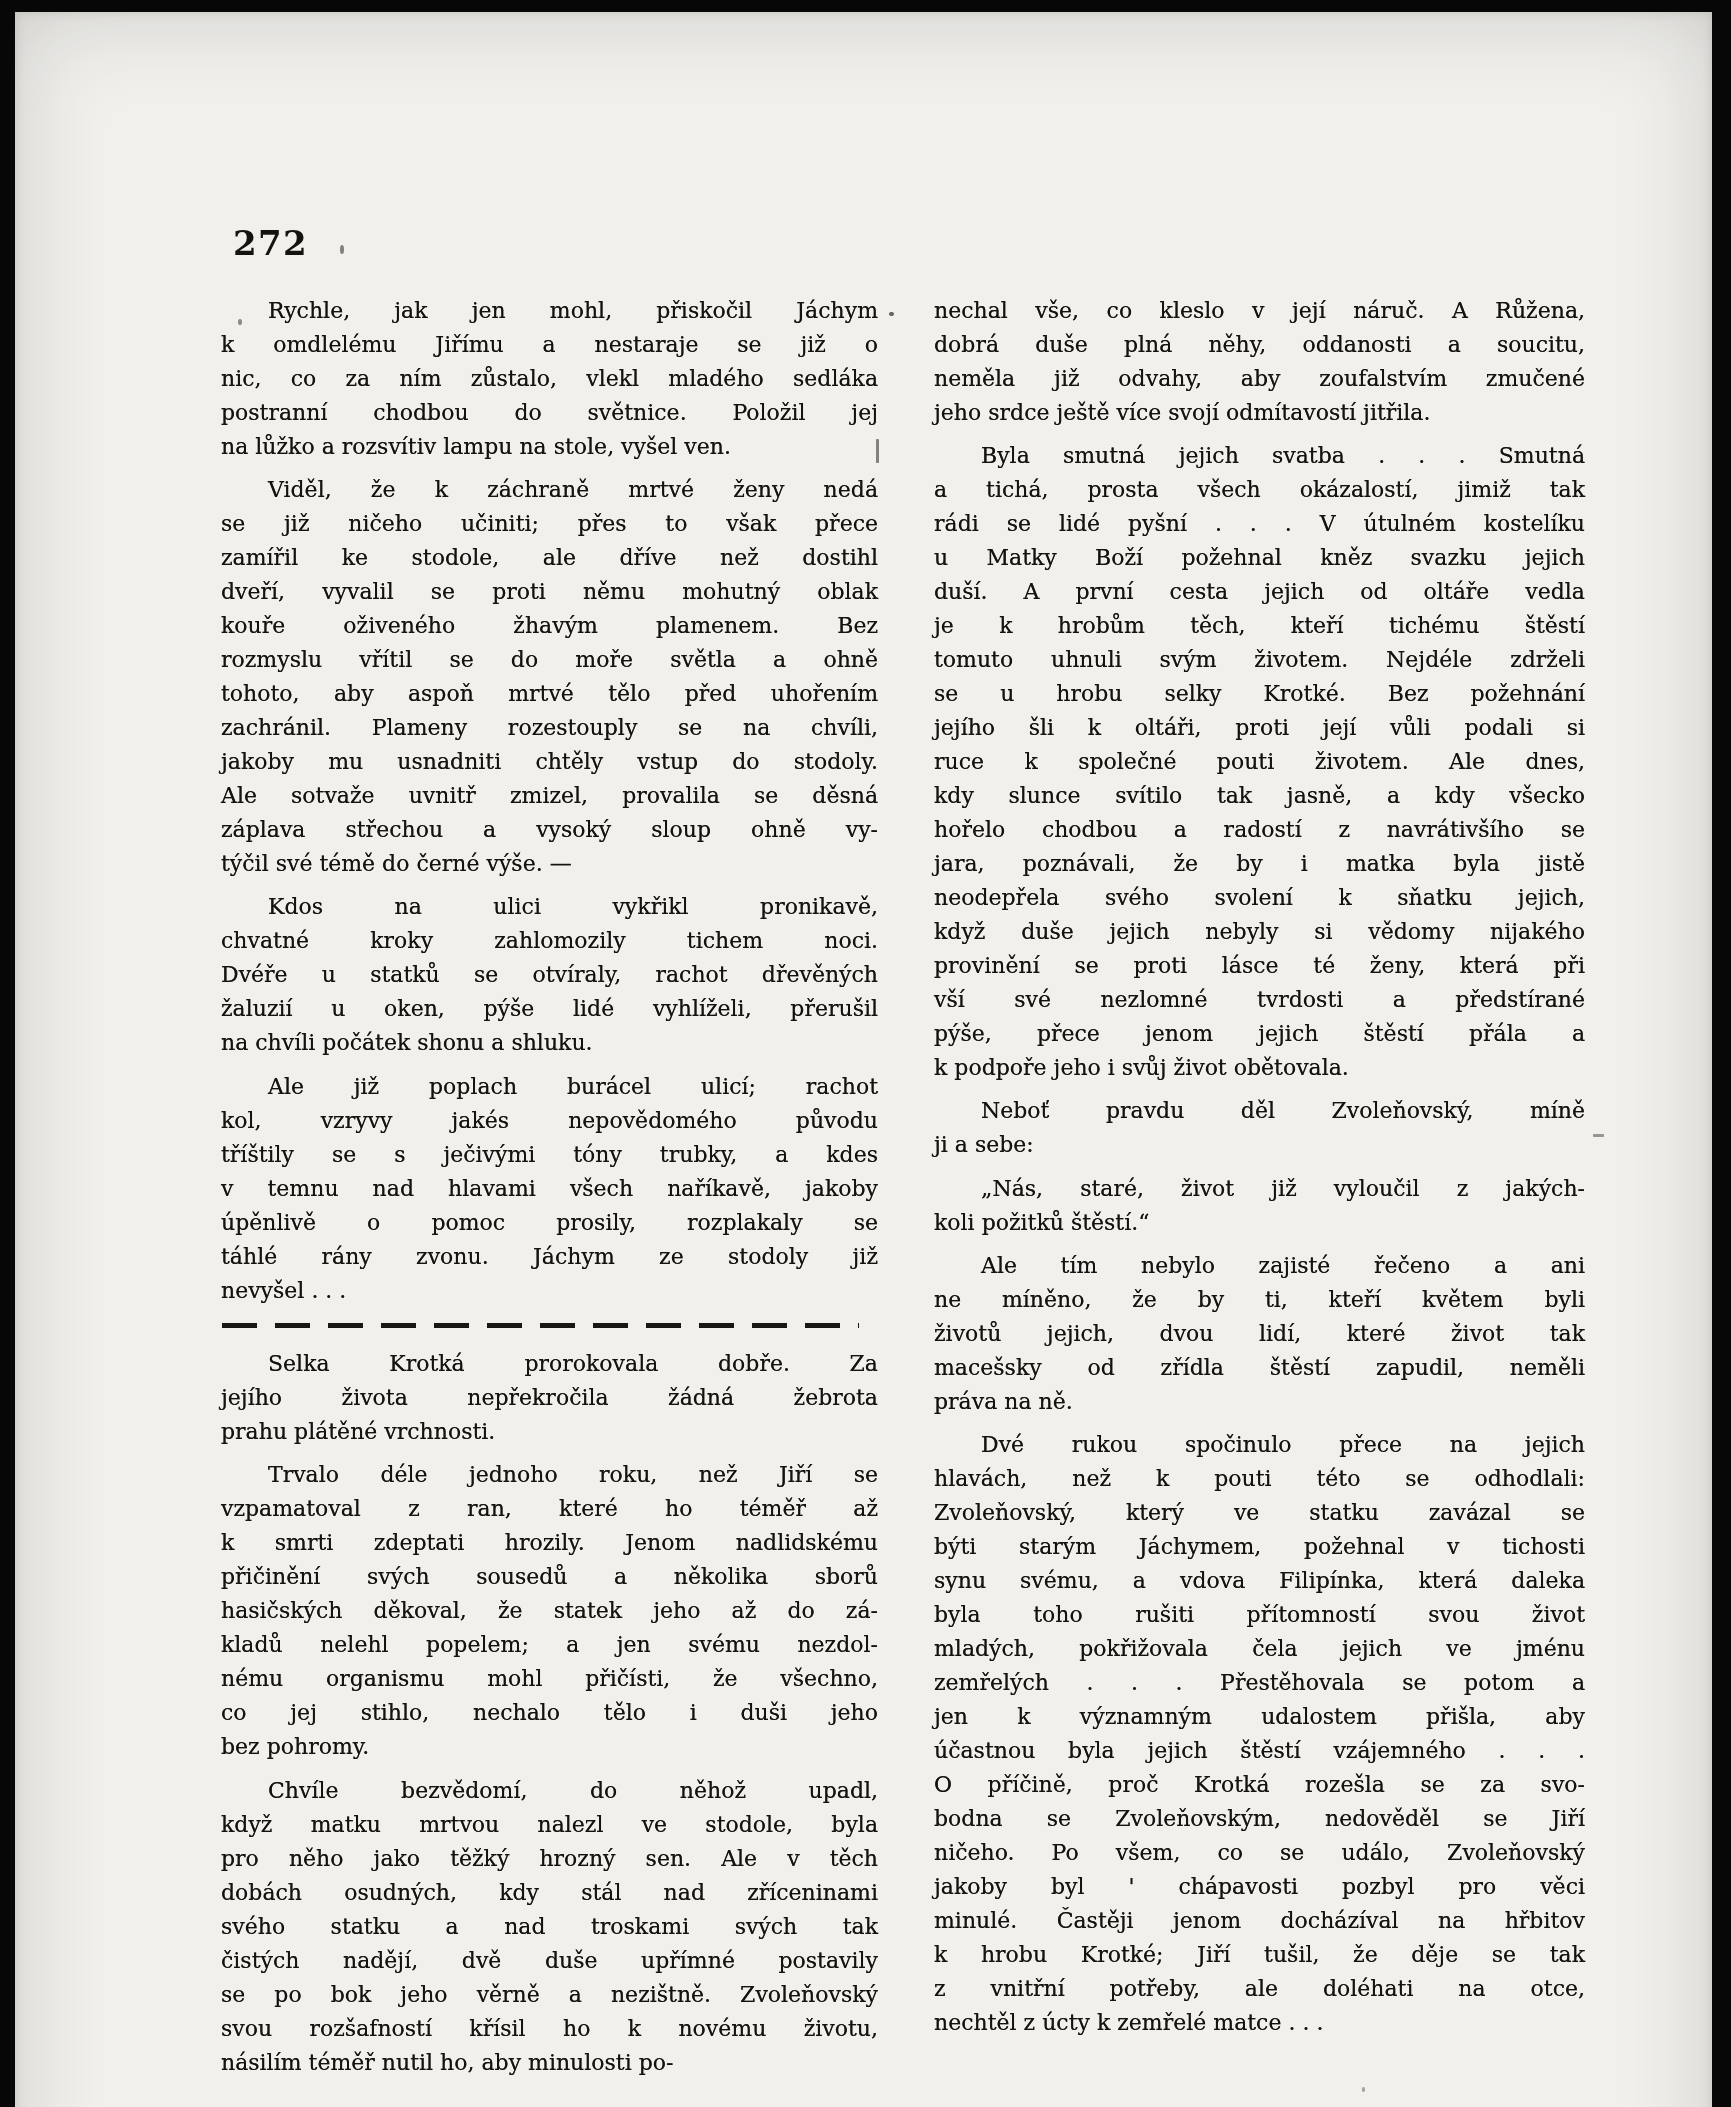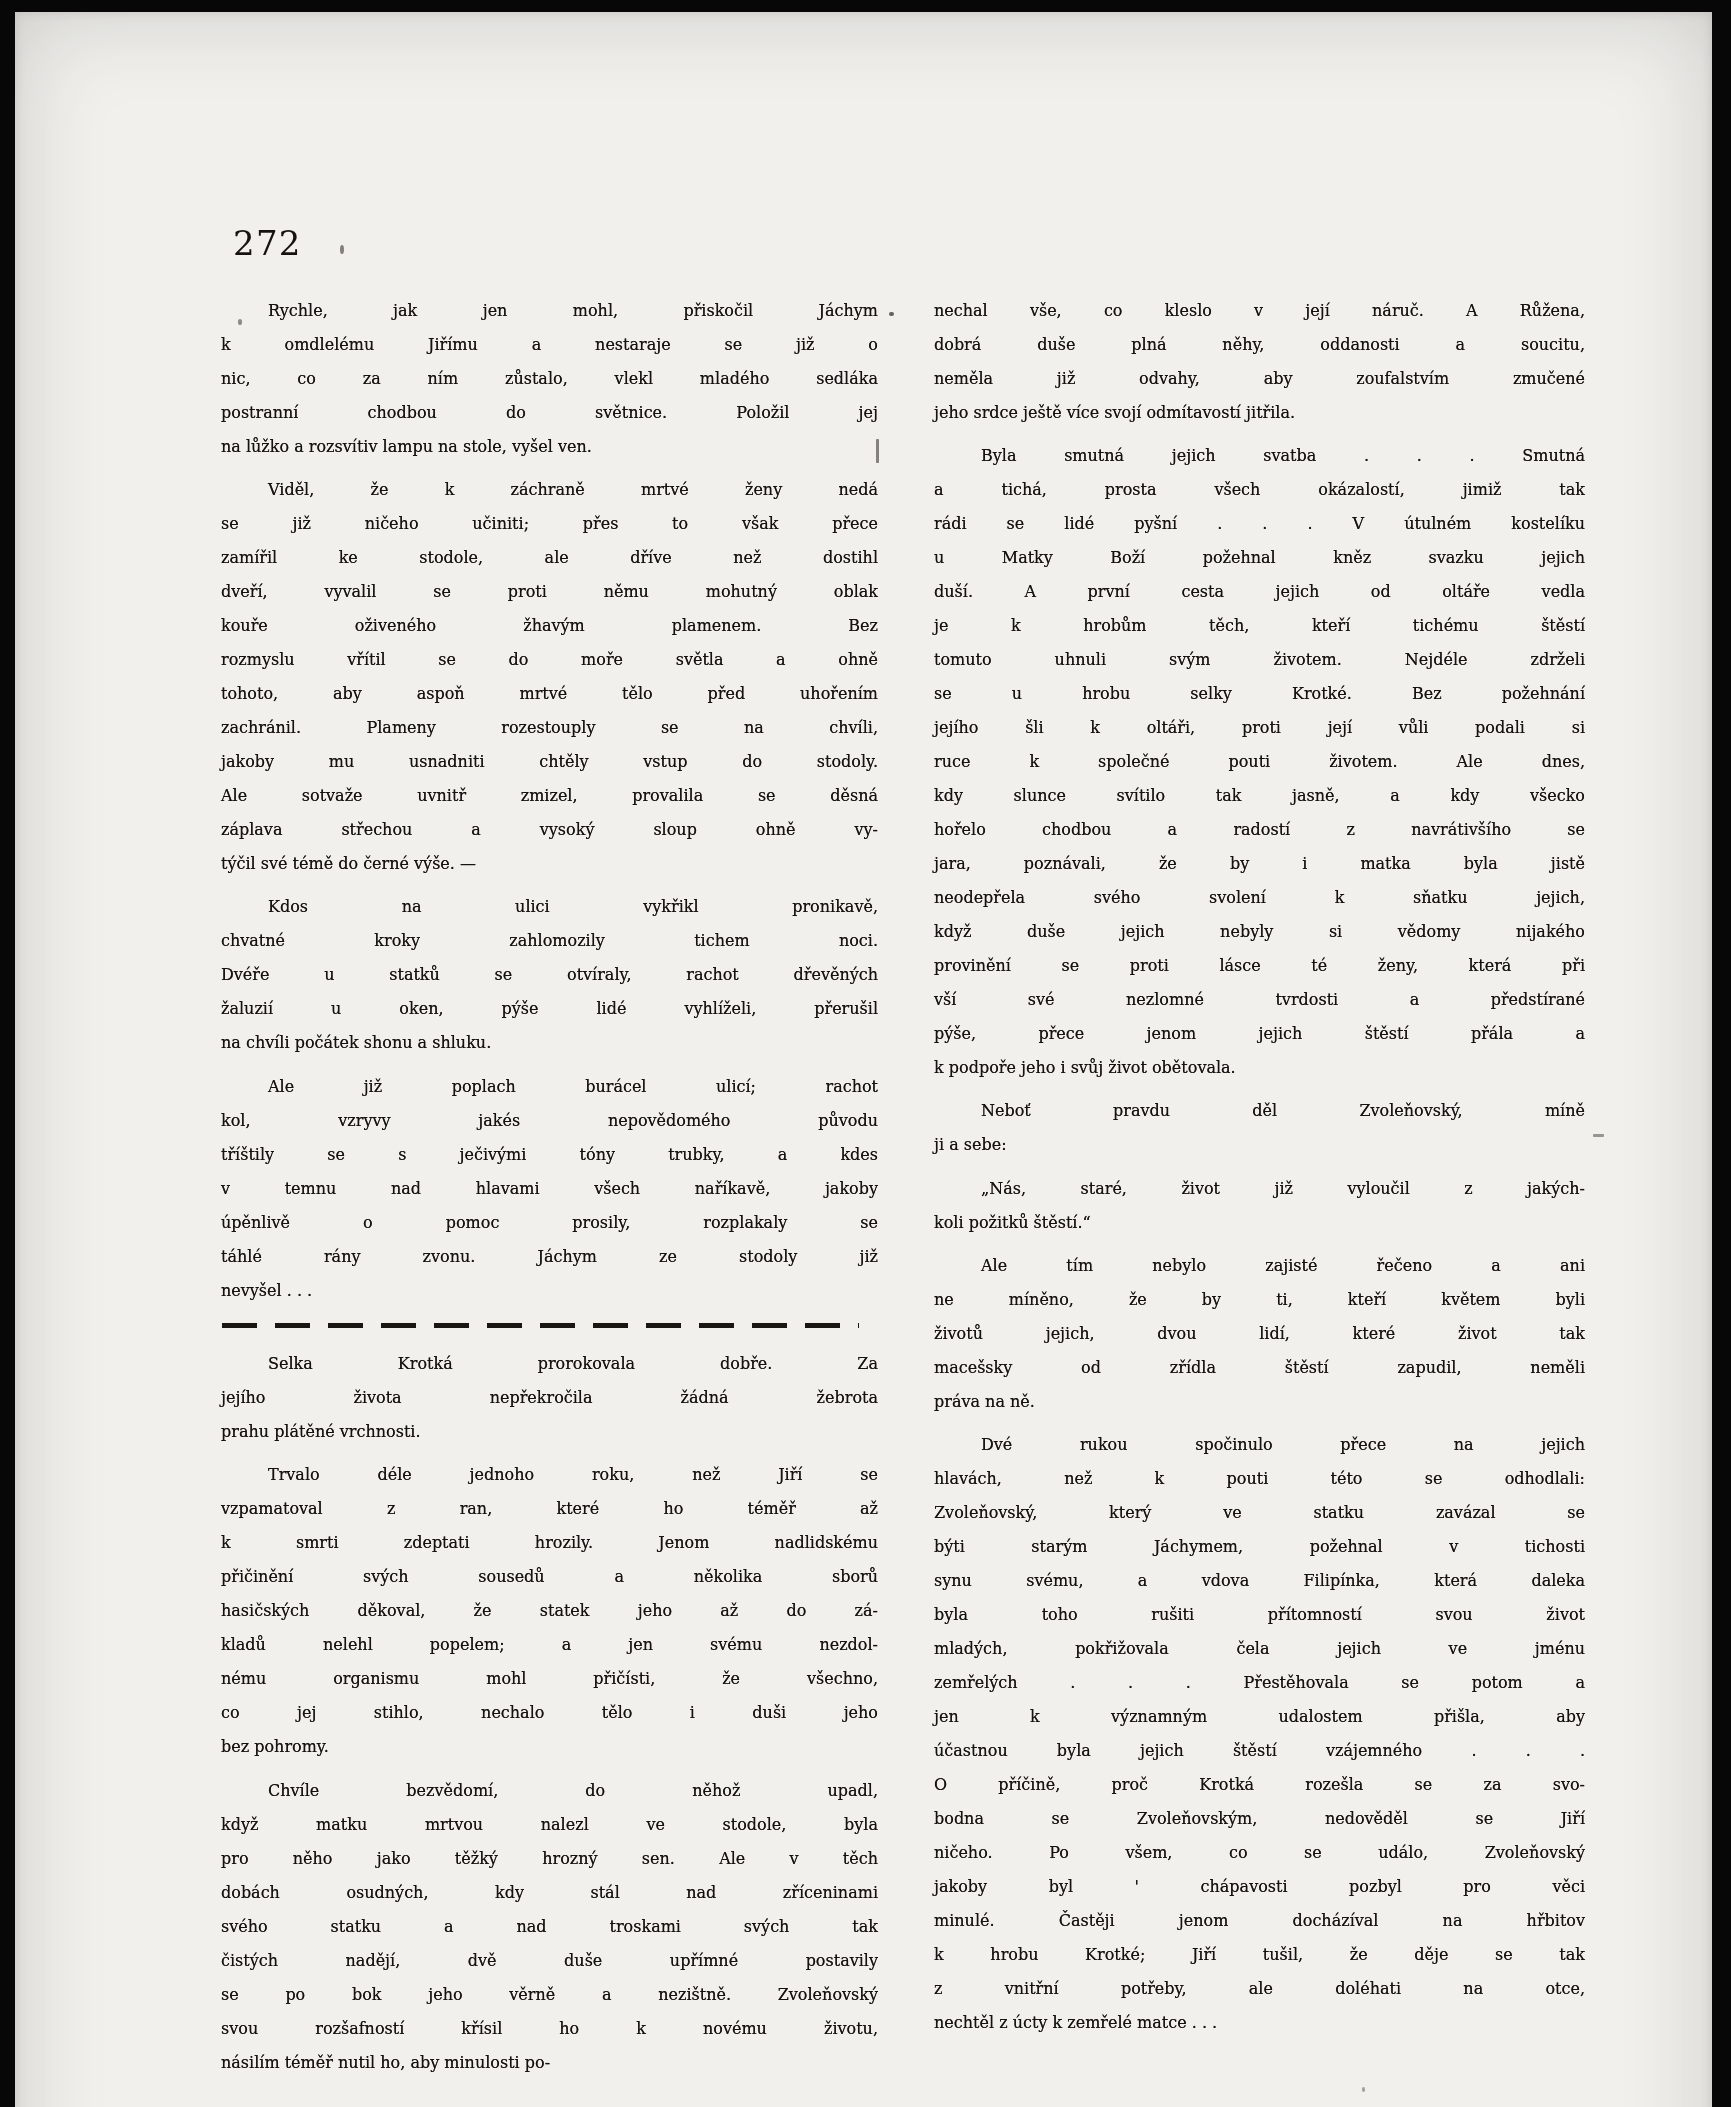--- a/index.html
+++ b/index.html
@@ -13,29 +13,29 @@
   }
   .paper {
     position: absolute;
     left: 15px; top: 11.8px; right: 18.6px; bottom: 22px;
     background: #f1f0ed;
     box-shadow: inset 0 0 93px rgba(40,38,34,0.18), inset 0 0 11px rgba(40,38,34,0.12);
   }
   .pagenum {
     position: absolute;
     left: 218px; top: 211px;
-    font-size: 34px; font-weight: normal;
+    font-size: 34px; font-weight: bold;
     letter-spacing: 1.3px;
     color: #15120f;
   }
   .col {
     position: absolute;
     top: 282px;
     color: #15120f;
-    font-size: 16px;
+    font-size: 22px;
     text-shadow: 0 0 0.6px rgba(21,18,15,0.75);
   }
   .col-left  { left: 206px;  width: 657px; }
   .col-right { left: 919px; width: 651px; }
   .para { margin: 0 0 9.3px 0; }
   .line {
     height: 34px; line-height: 34px;
     text-align: justify;
     text-align-last: justify;
     white-space: normal;

